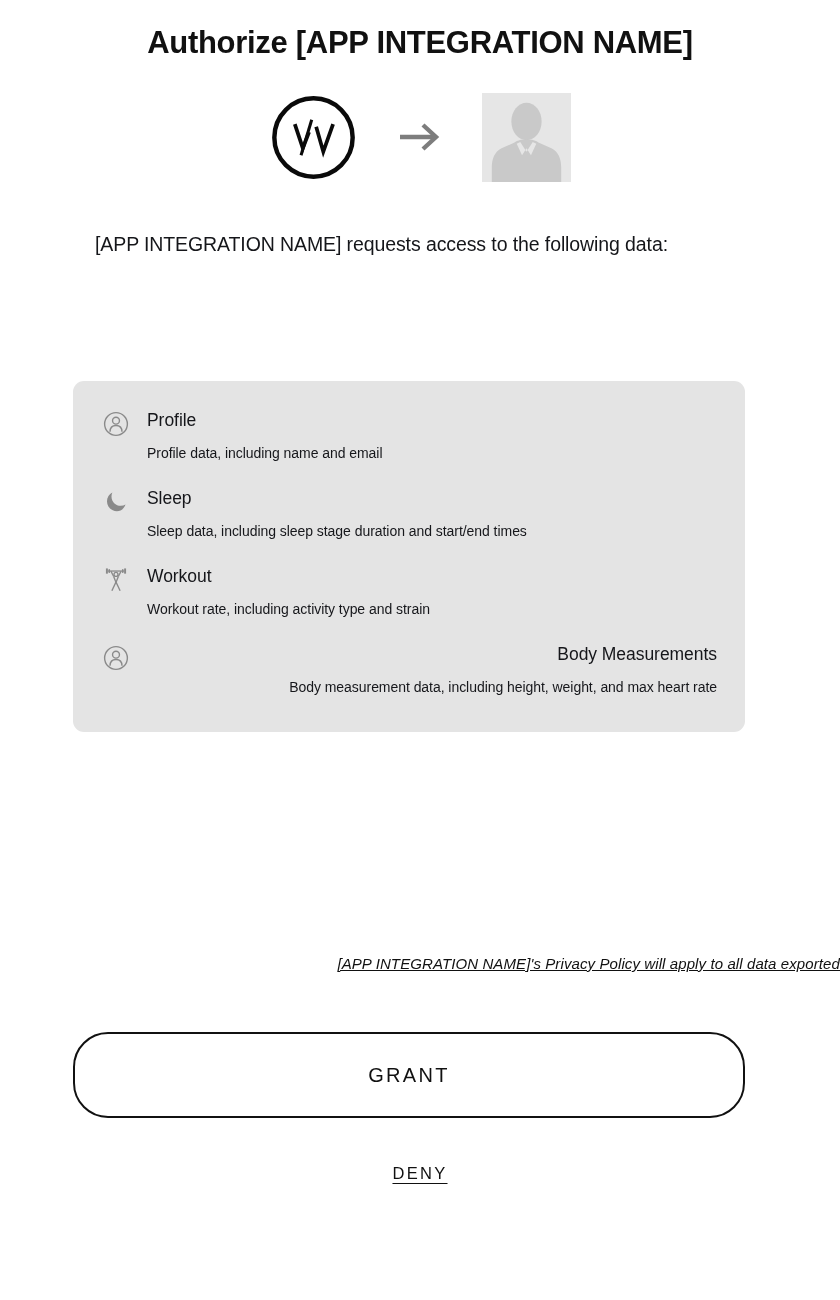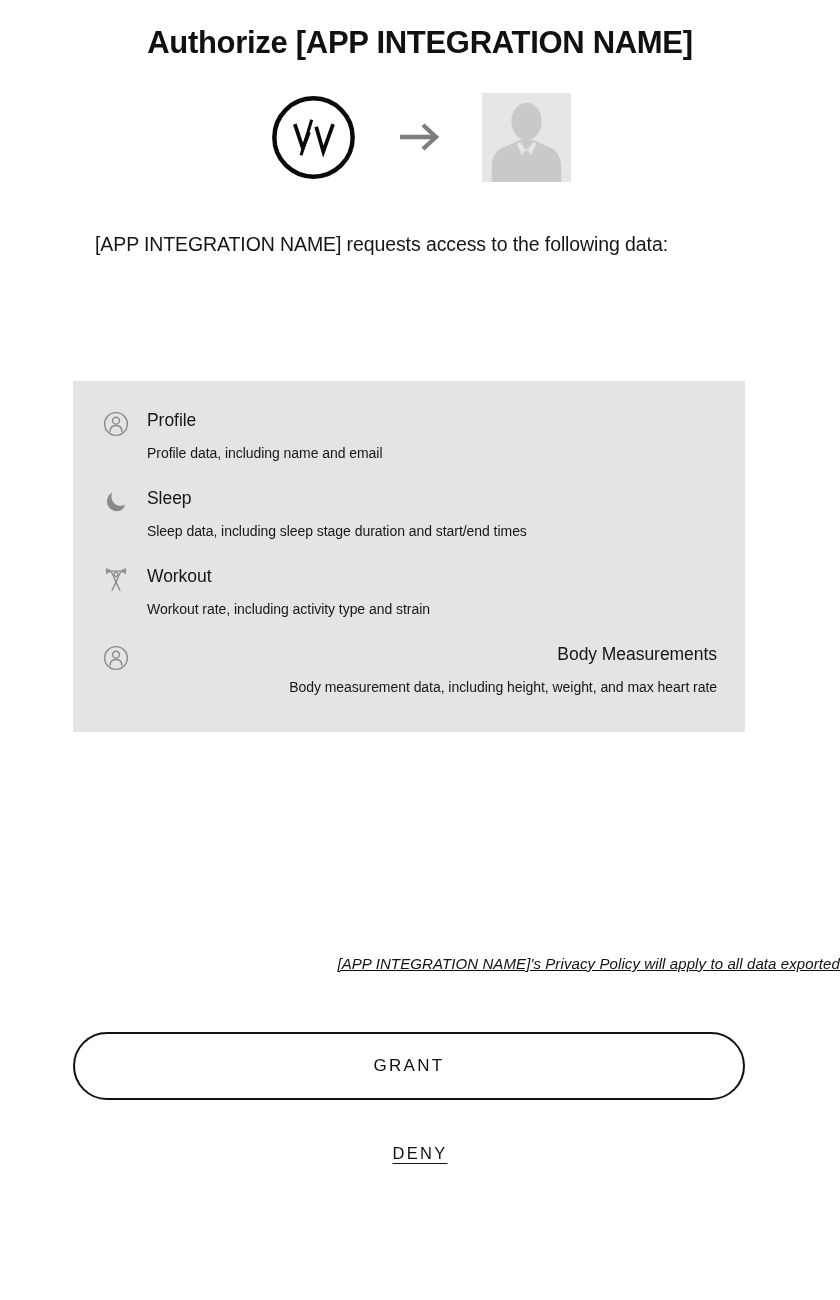--- a/index.html
+++ b/index.html
@@ -74,21 +74,21 @@
   }
 
   
   .perm-card {
     position: absolute;
     left: 73px;
     top: 381px;
     width: 672px;
     box-sizing: border-box;
     background: #e4e4e4;
-    border-radius: 1px;
+    border-radius: 11px;
     padding: 26px 28px 30px 28px;
   }
   .perm-item {
     display: flex;
     align-items: flex-start;
     margin-bottom: 17px;
   }
   .perm-item:last-child {
     margin-bottom: 0;
     text-align: right;
@@ -138,27 +138,27 @@
     cursor: pointer;
     letter-spacing: 0.1px;
   }
 
   
   .grant-btn {
     position: absolute;
     left: 73px;
     top: 1032px;
     width: 672px;
-    height: 68px;
+    height: 86px;
     box-sizing: border-box;
     background: #ffffff;
     border: 2.6px solid #111111;
     border-radius: 35px;
     font-family: "Liberation Sans", sans-serif;
-    font-size: 17px;
+    font-size: 20px;
     letter-spacing: 2.3px;
     color: #111111;
     cursor: pointer;
     display: flex;
     align-items: center;
     justify-content: center;
     padding: 0;
   }
   .deny-wrap {
     position: absolute;
@@ -171,20 +171,21 @@
     font-size: 16.5px;
     letter-spacing: 2.3px;
     color: #111111;
     text-decoration: underline;
     text-underline-offset: 4px;
     cursor: pointer;
     background: none;
     border: none;
     font-family: "Liberation Sans", sans-serif;
     padding: 0;
+    margin-top: 20px;
   }
 </style>
 </head>
 <body>
 
 <div class="page">
 
   <h1 class="title">Authorize [APP INTEGRATION NAME]</h1>
 
   <div class="logo-row">

